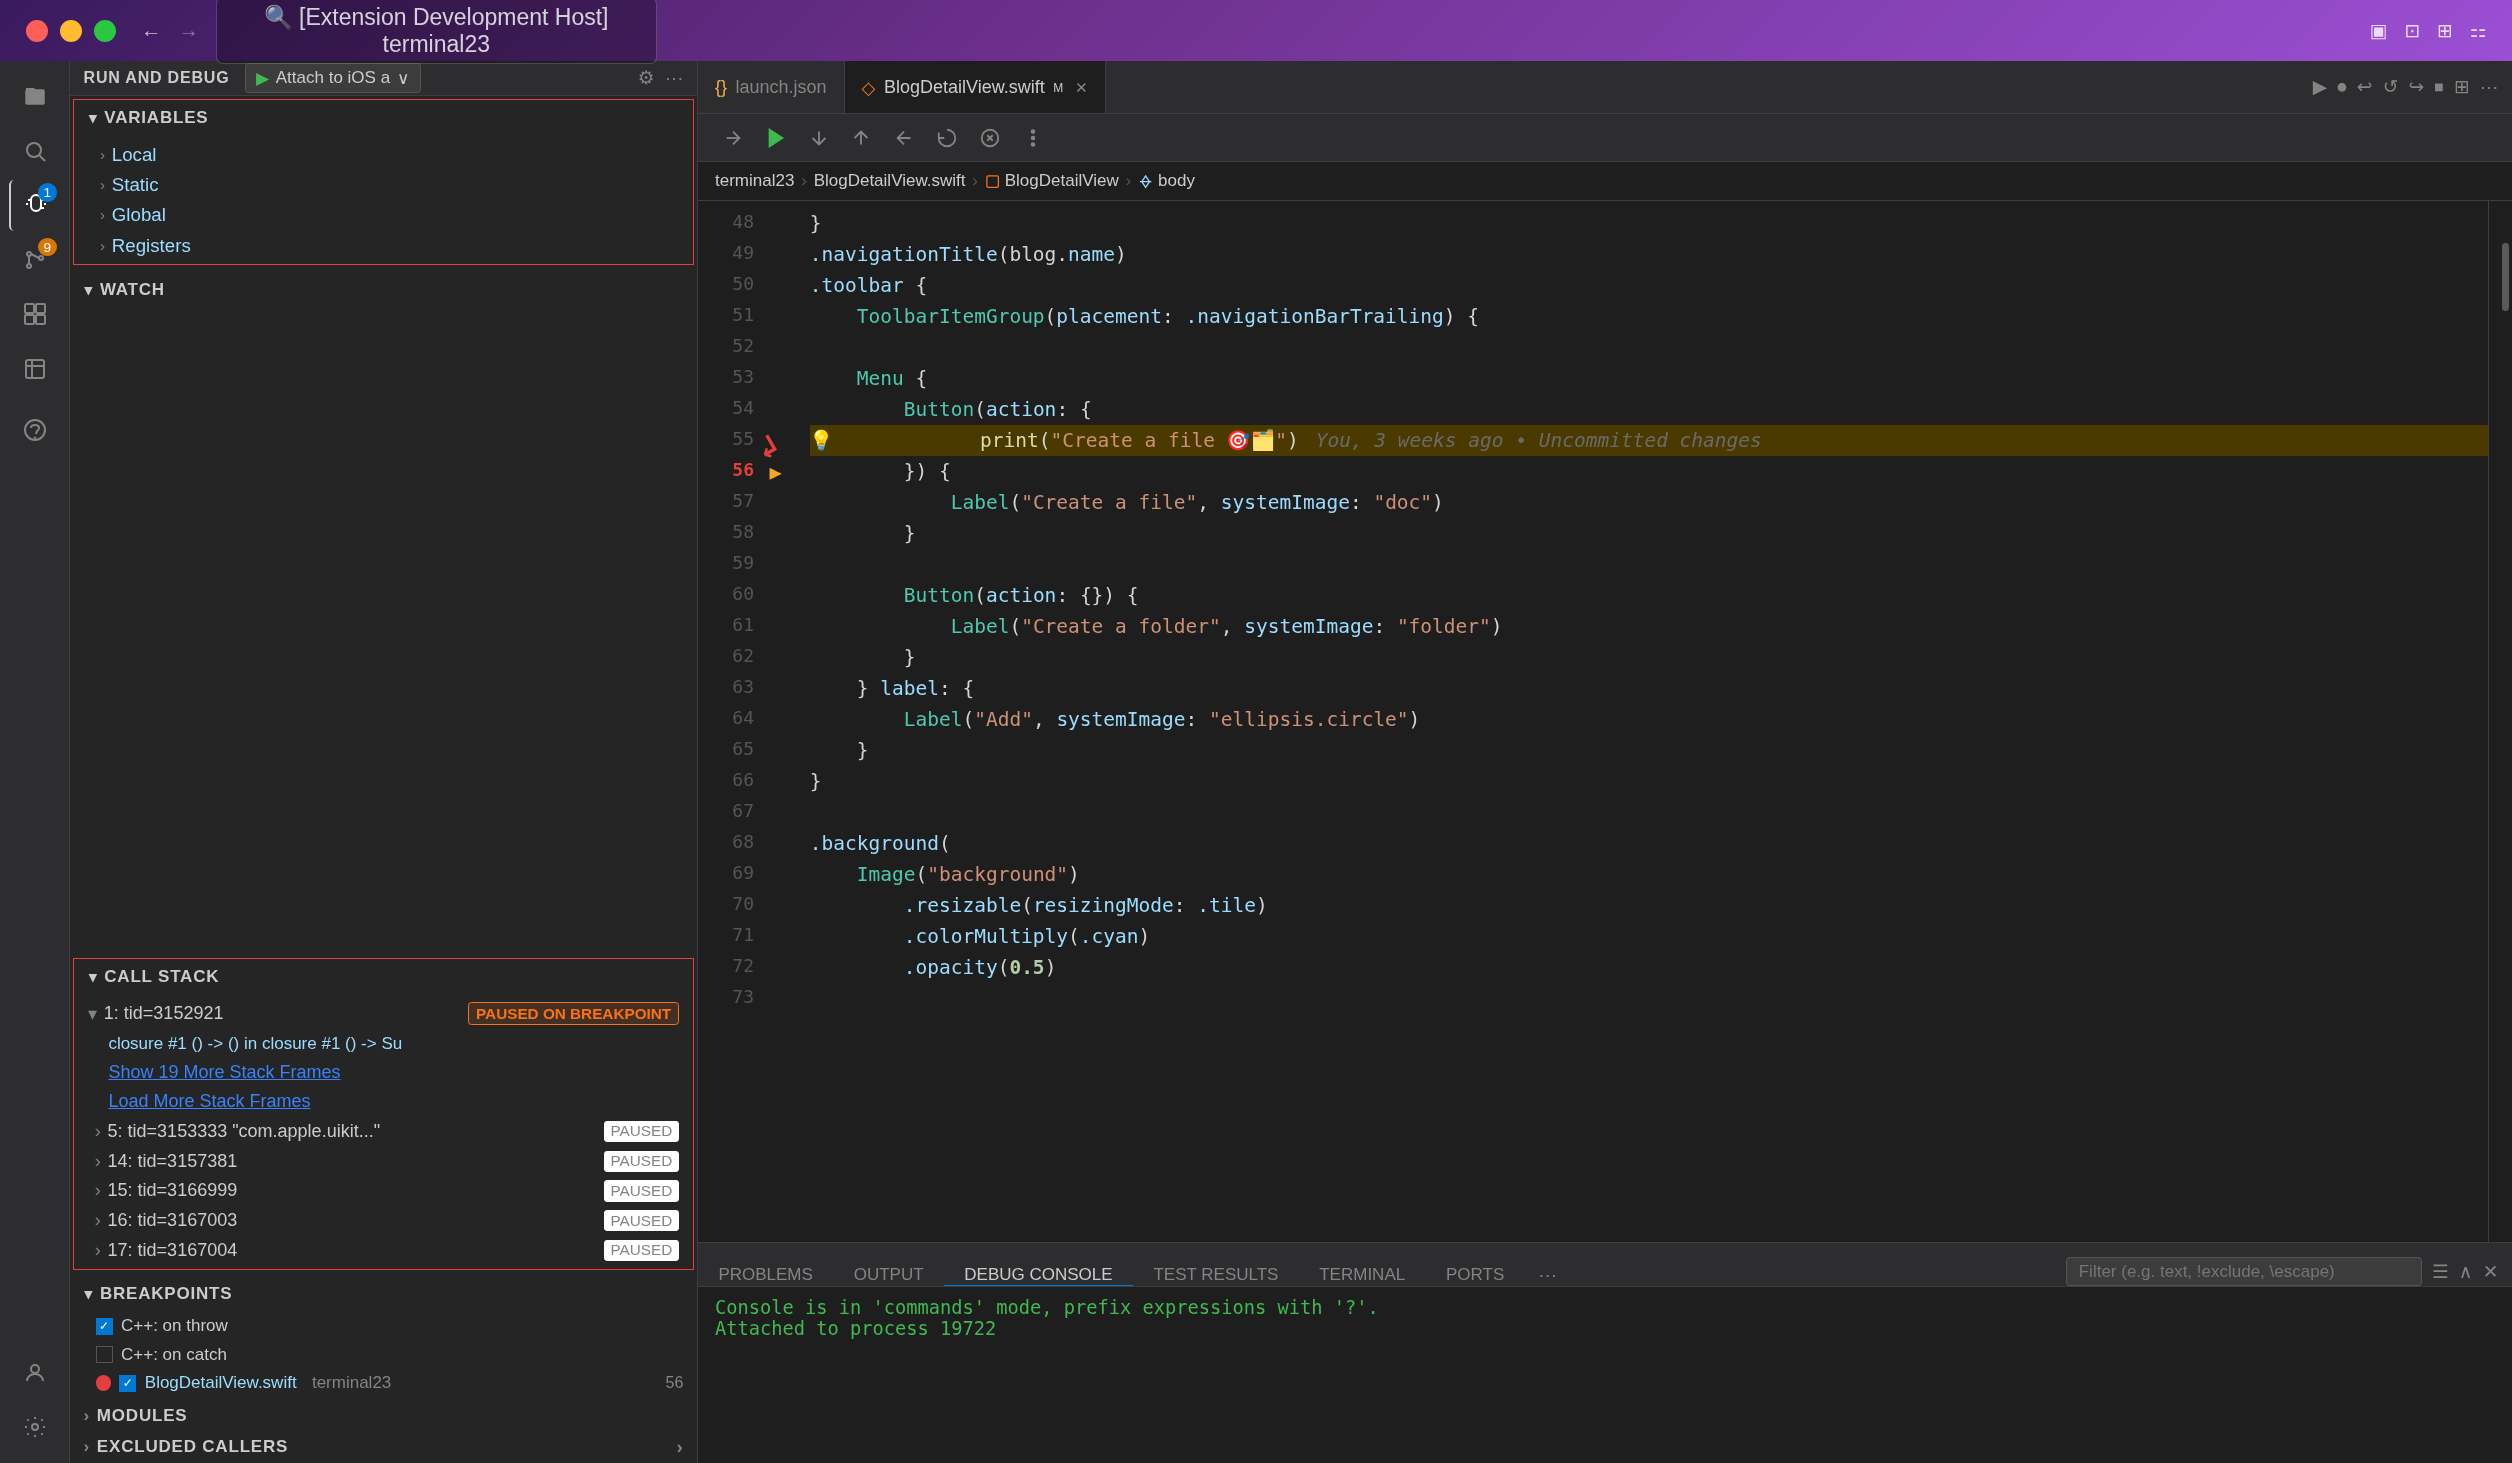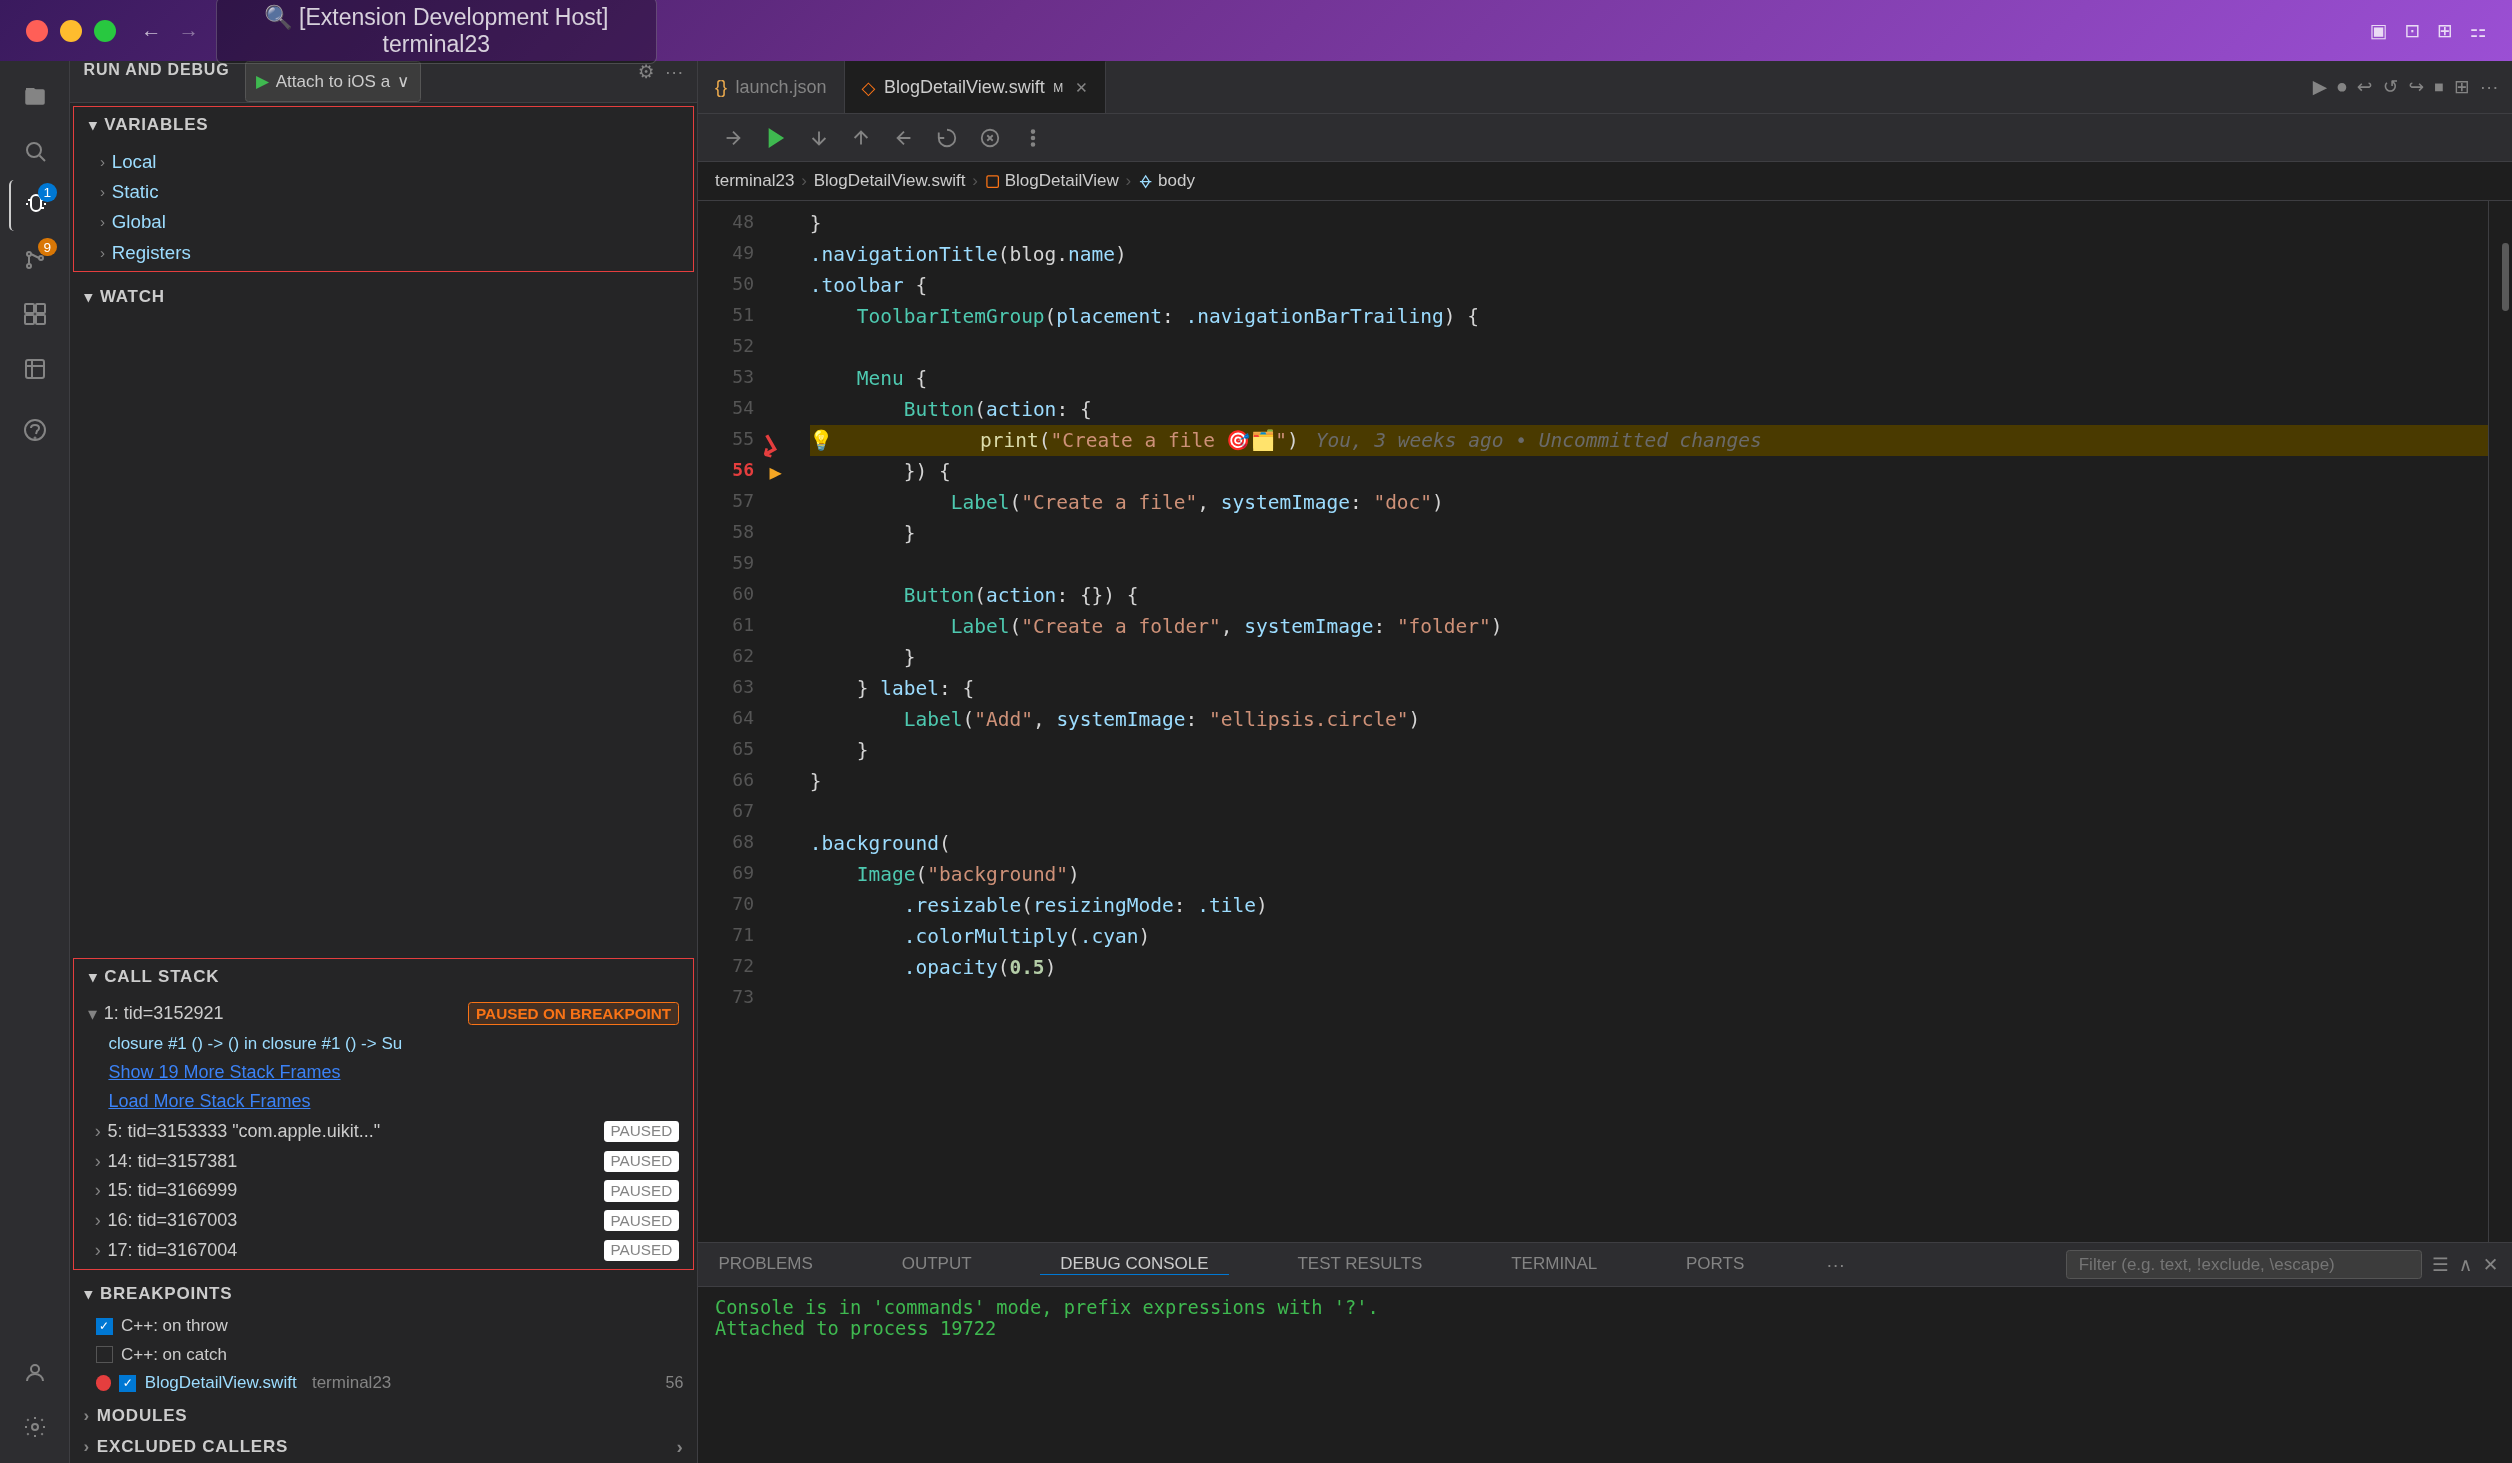--- a/index.html
+++ b/index.html
@@ -106,23 +106,24 @@
     .sidebar {
       width: 628px;
       background: #252526;
       display: flex;
       flex-direction: column;
       border-right: 0.8px solid #3e3e42;
     }
 
     
     .debug-toolbar {
-      height: 42px;
+      height: 35px;
       background: #2d2d30;
       display: flex;
+      align-items: center;
       padding: 0 13.6px;
       gap: 8.5px;
       border-bottom: 0.8px solid #3e3e42;
     }
     .debug-config {
       display: flex;
       align-items: center;
       gap: 6.8px;
       background: #3c3c3c;
       border: 0.8px solid #555;
@@ -393,23 +394,22 @@
       height: 221px;
       background: #1e1e1e;
       border-top: 0.8px solid #3e3e42;
       display: flex;
       flex-direction: column;
     }
     .panel-tabs {
       height: 44px;
       background: #2d2d30;
       display: flex;
-      align-items: center;
+      align-items: flex-end;
       border-bottom: 0.8px solid #3e3e42;
-      gap: 48px;
     }
     .panel-tab {
       display: flex;
       align-items: center;
       padding: 0 20.4px;
       font-size: 17px;
       color: #848484;
       cursor: pointer;
       border-bottom: 1.7px solid transparent;
     }

